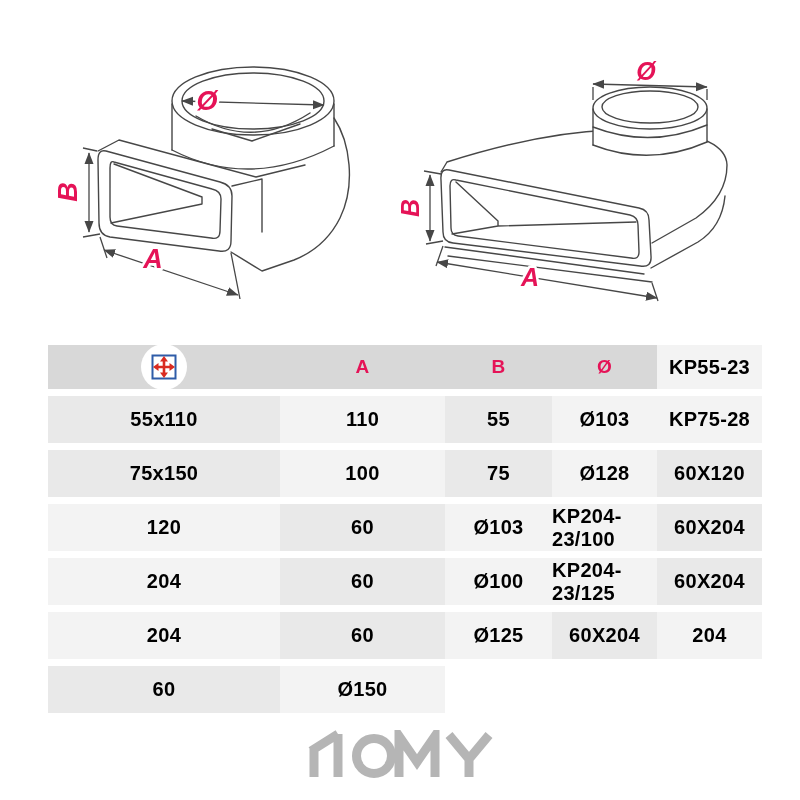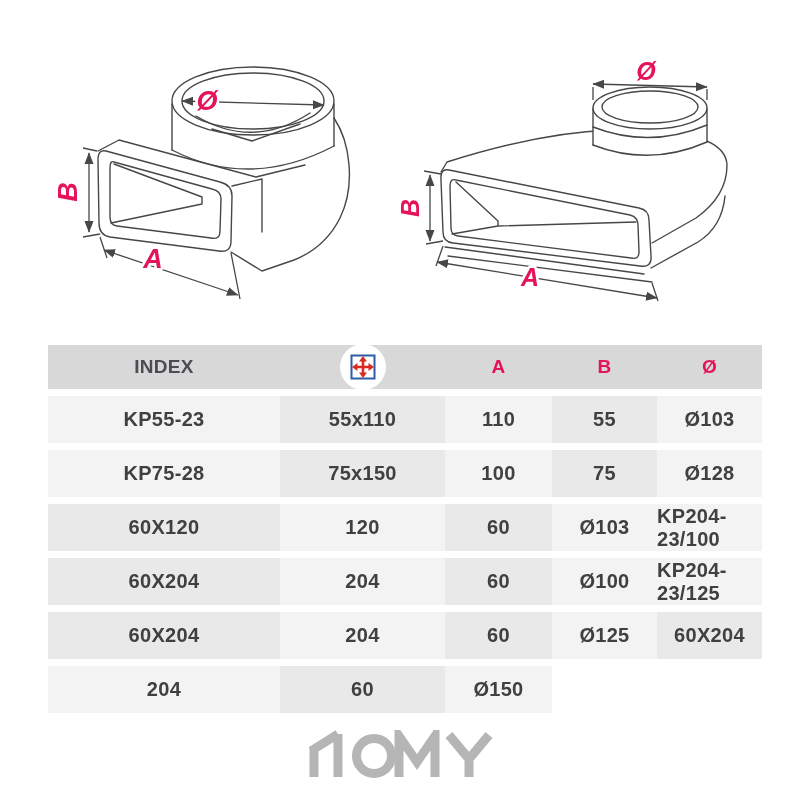--- a/index.html
+++ b/index.html
@@ -9,21 +9,21 @@
   .draw{stroke:#474747;stroke-width:1.4;fill:none;stroke-linejoin:round;stroke-linecap:round;}
   .dimline{stroke:#474747;stroke-width:1.3;fill:none;}
   .dimlabel{fill:#e51357;font-weight:bold;font-style:italic;
             paint-order:stroke;stroke:#ffffff;stroke-width:5px;stroke-linejoin:round;}
   .occlude{fill:#ffffff;stroke:none;}
 
   .spec-table{position:absolute;left:48px;top:345px;width:714px;
               display:grid;grid-template-columns:232px 165px 107px 105px 105px;
               grid-template-rows:44px repeat(6,47px);row-gap:7px;background:#ffffff;}
   .cell{display:flex;align-items:center;justify-content:center;
-        font-size:20px;font-weight:bold;color:#404040;letter-spacing:.3px;}
+        font-size:20px;font-weight:bold;color:#000000;letter-spacing:.3px;}
   .th{background:#d8d8d8;font-size:19px;color:#4c4d52;}
   .th-accent{color:#e51357;}
   .c-light{background:#f3f3f3;}
   .c-dark{background:#e9e9e9;}
   .icon-cell{position:relative;overflow:visible;}
   .cross-icon{position:absolute;left:50%;top:50%;transform:translate(-50%,-50%);}
 
   .brand{position:absolute;left:307px;top:730px;}
   .sr-only{position:absolute;width:1px;height:1px;overflow:hidden;clip:rect(0 0 0 0);white-space:nowrap;}
 </style>
@@ -101,21 +101,20 @@
       <g>
         <path class="dimline" d="M443,246 L436,266 M652,283 L658,301"></path>
         <line class="dimline" x1="437" y1="262" x2="657" y2="298" marker-start="url(#ah)" marker-end="url(#ah)"></line>
         <text class="dimlabel" x="530" y="286" font-size="25" text-anchor="middle">A</text>
       </g>
     </g>
   </svg>
 
   <div class="spec-table">
 
-    <div class="cell th">INDEX</div>
     <div class="cell th icon-cell">
       <svg class="cross-icon" width="46" height="46" viewBox="0 0 46 46">
         <circle cx="23" cy="23" r="23" fill="#ffffff"></circle>
         <rect x="11.5" y="11.5" width="23" height="23" fill="#ffffff" stroke="#2f5ca8" stroke-width="2"></rect>
         <path d="M23,16 L23,30 M16,23 L30,23" stroke="#d92b21" stroke-width="2.6" fill="none"></path>
         <path d="M23,12 L19,17.5 L27,17.5 Z M23,34 L19,28.5 L27,28.5 Z
                  M12,23 L17.5,19 L17.5,27 Z M34,23 L28.5,19 L28.5,27 Z" fill="#d92b21"></path>
       </svg>
     </div>
     <div class="cell th th-accent">A</div>

